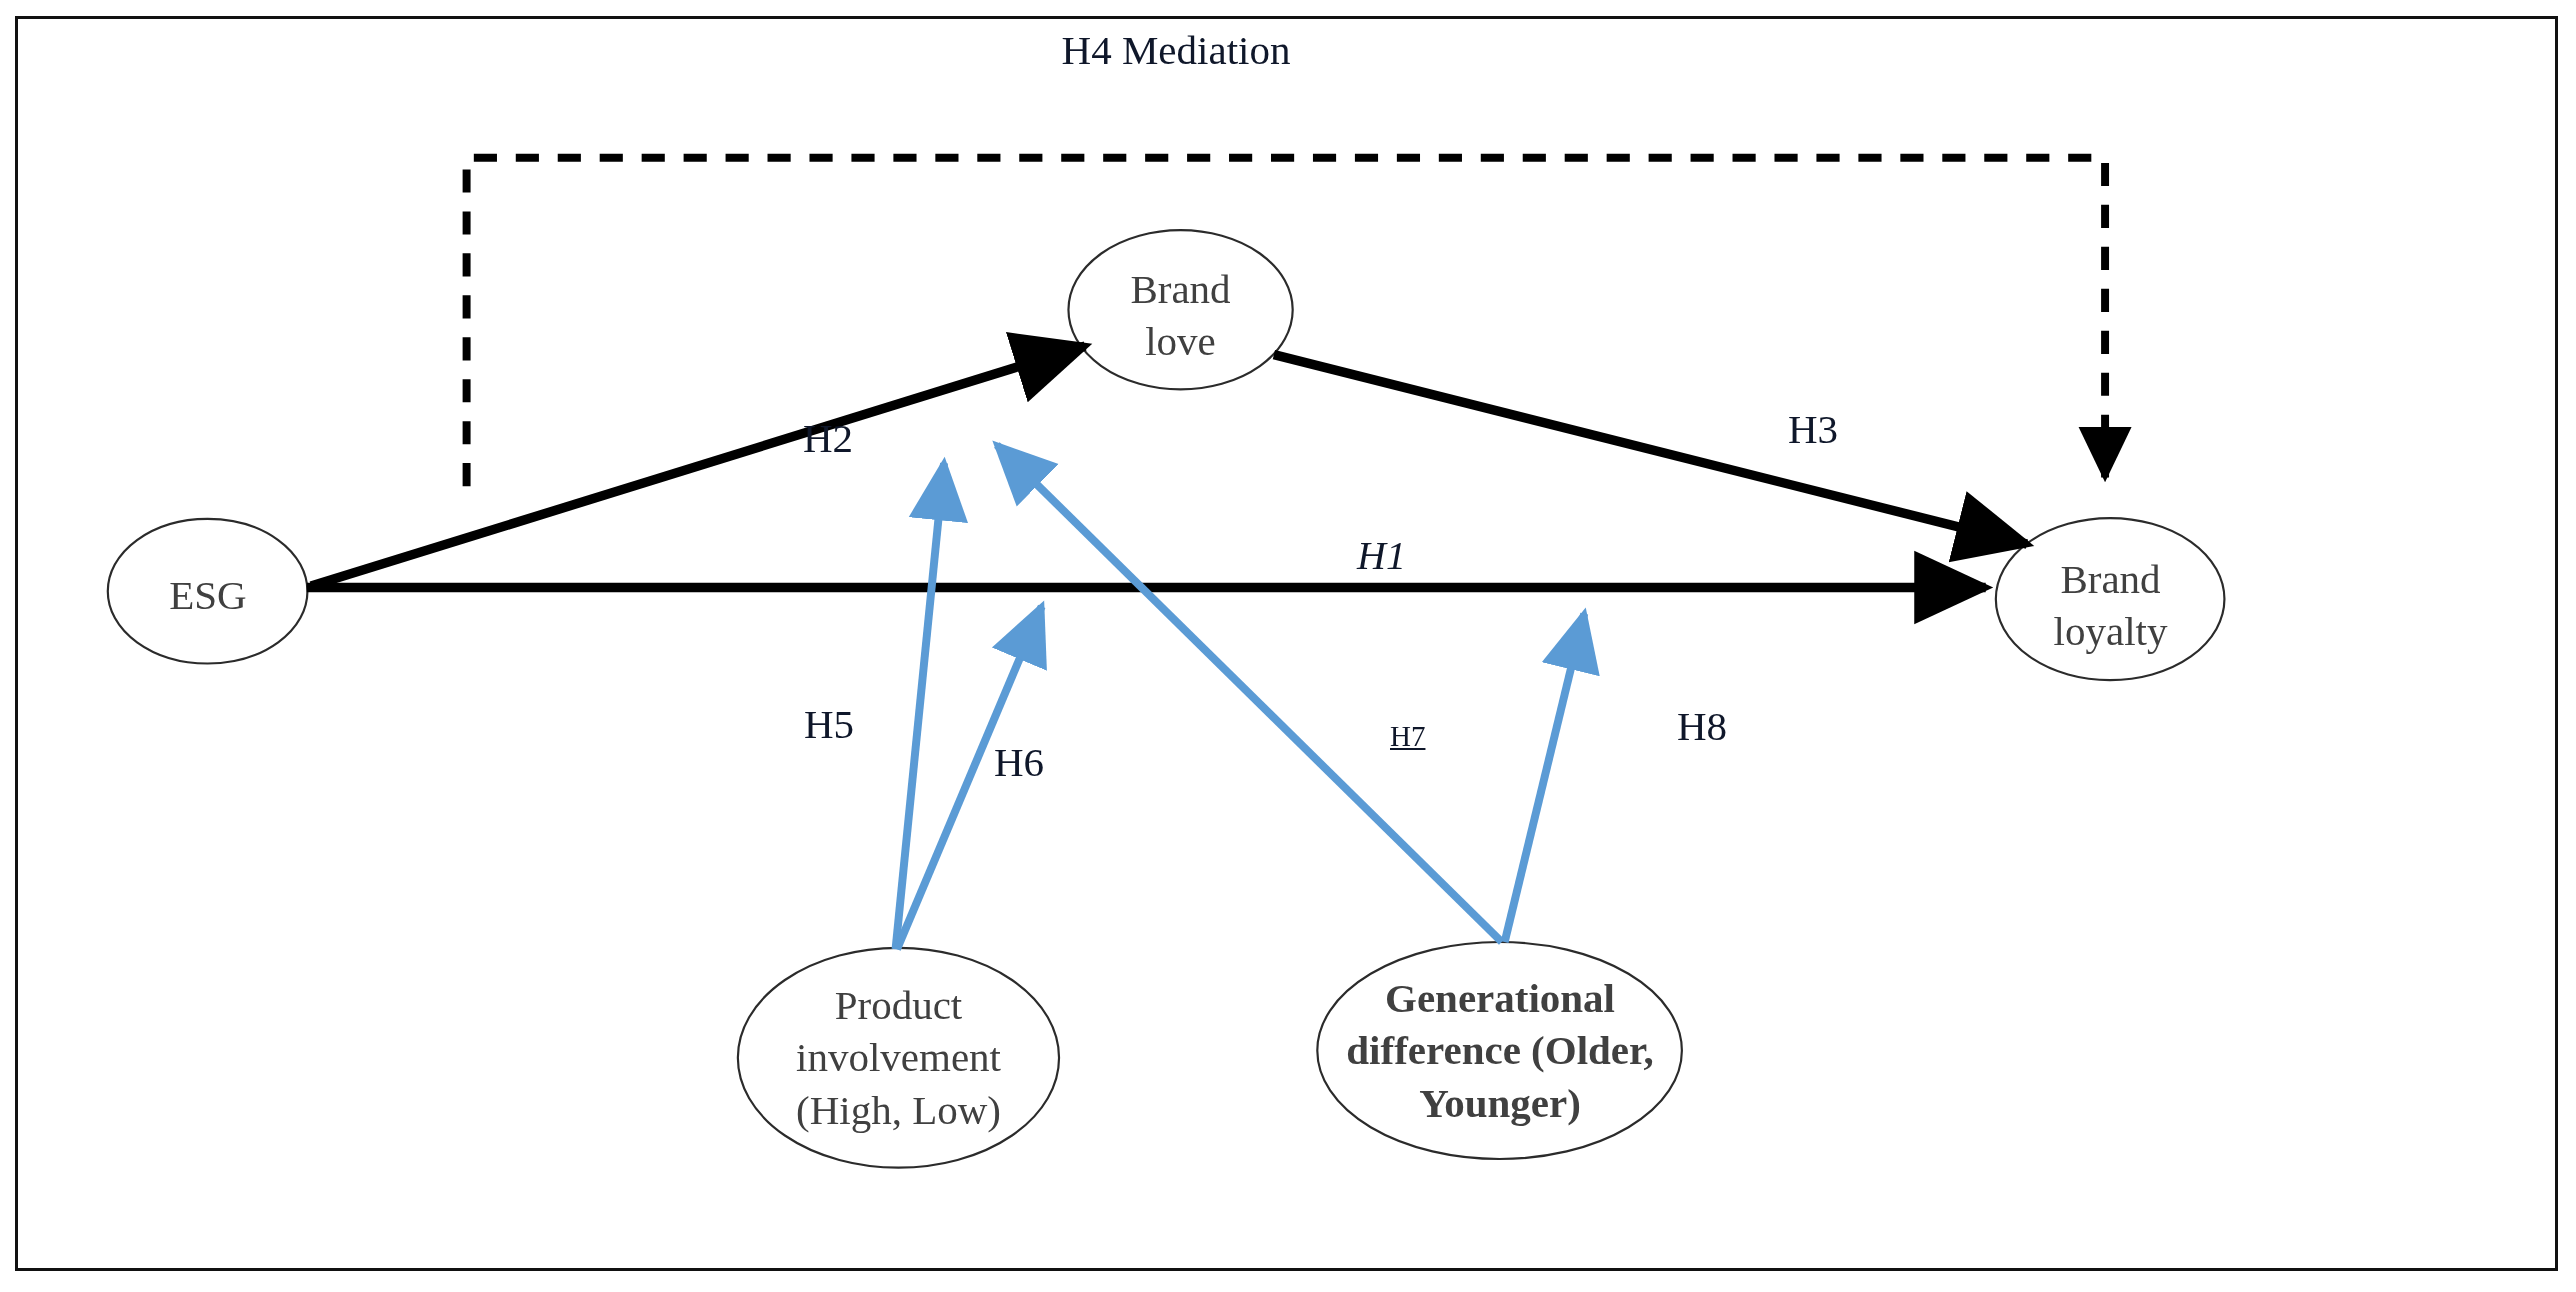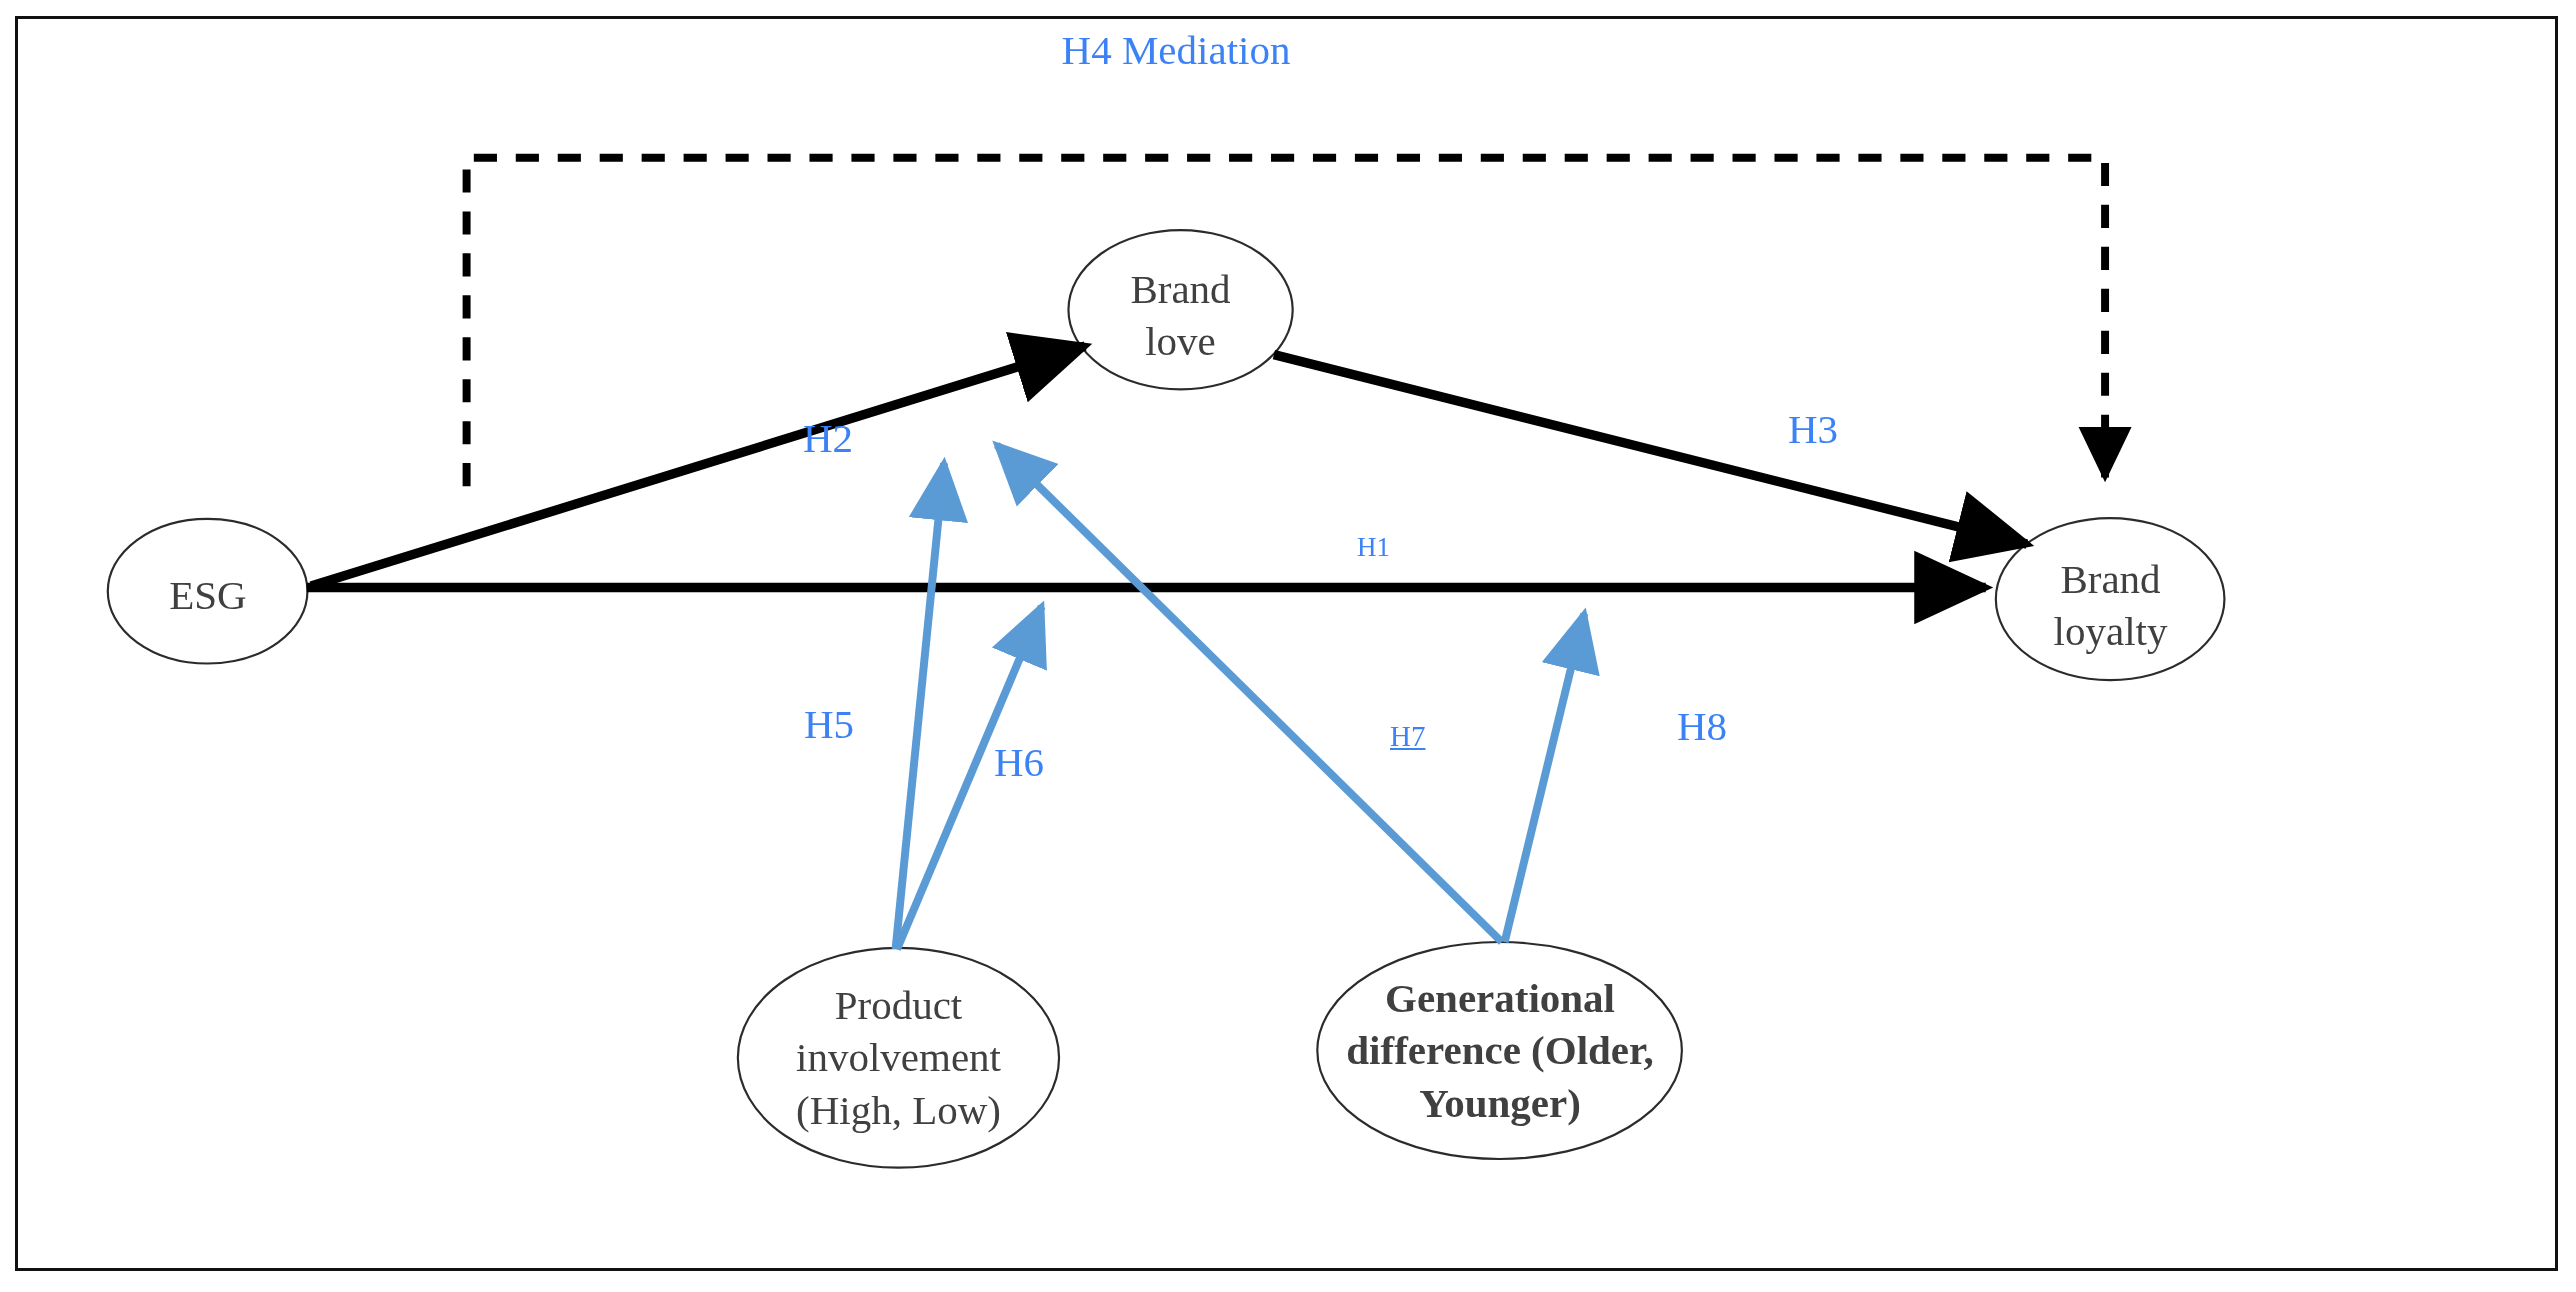--- a/index.html
+++ b/index.html
@@ -1,21 +1,21 @@
 <!DOCTYPE html>
 <html style="font-size:11.6px"><head>
 <meta charset="utf-8">
 <style>
   html,body{margin:0;padding:0;background:#fff;}
   body{width:2576px;height:1293px;font-family:"Liberation Serif",serif;}
   #canvas{position:relative;width:2576px;height:1293px;background:#ffffff;overflow:hidden;}
   #frame{position:absolute;left:14.5px;top:16px;width:2543px;height:1255px;border:3.6px solid #111111;background:#ffffff;box-sizing:border-box;}
   #svg{position:absolute;left:0;top:0;width:2576px;height:1293px;}
   .node-label{position:absolute;text-align:center;color:#404040;font-family:"Liberation Serif",serif;line-height:1.28;white-space:pre-line;pointer-events:none;}
-  .h-label{position:absolute;color:#3b82f6;font-family:"Liberation Serif",serif;white-space:nowrap;}
+  .h-label{position:absolute;color:#0f172a;font-family:"Liberation Serif",serif;white-space:nowrap;}
 </style>
 </head>
 <body>
 
 <div id="canvas">
   <div id="frame"></div>
 
   <svg id="svg" viewBox="0 0 3561 1787">
     <defs>
       <marker id="arrowBlack" markerWidth="9" markerHeight="9" refX="7.6" refY="4.5" orient="auto" markerUnits="strokeWidth">
@@ -63,21 +63,21 @@
   <div class="node-label" style="left:725px;top:979px;width:347px;font-size:41px;">Product
 involvement
 (High, Low)</div>
 
   <div class="node-label" style="left:1312px;top:972px;width:376px;font-size:41px;font-weight:bold;">Generational
 difference (Older,
 Younger)</div>
 
   <div class="h-label" style="left:1176px;top:26px;transform:translateX(-50%);font-size:41px;">H4 Mediation</div>
 
-  <div class="h-label" style="left:1357px;top:532px;font-size:27px;">H1</div>
+  <div class="h-label" style="left:1357px;top:532px;font-size:40px;font-style:italic;">H1</div>
 
   <div class="h-label" style="left:803px;top:414px;font-size:41px;">H2</div>
 
   <div class="h-label" style="left:1754px;top:405px;font-size:41px;margin-left:34px;">H3</div>
 
   <div class="h-label" style="left:804px;top:700px;font-size:41px;text-align:center;">H5</div>
 
   <div class="h-label" style="left:994px;top:738px;font-size:41px;">H6</div>
 
   <div class="h-label" style="left:1390px;top:720px;font-size:29px;text-decoration:underline;">H7</div>

